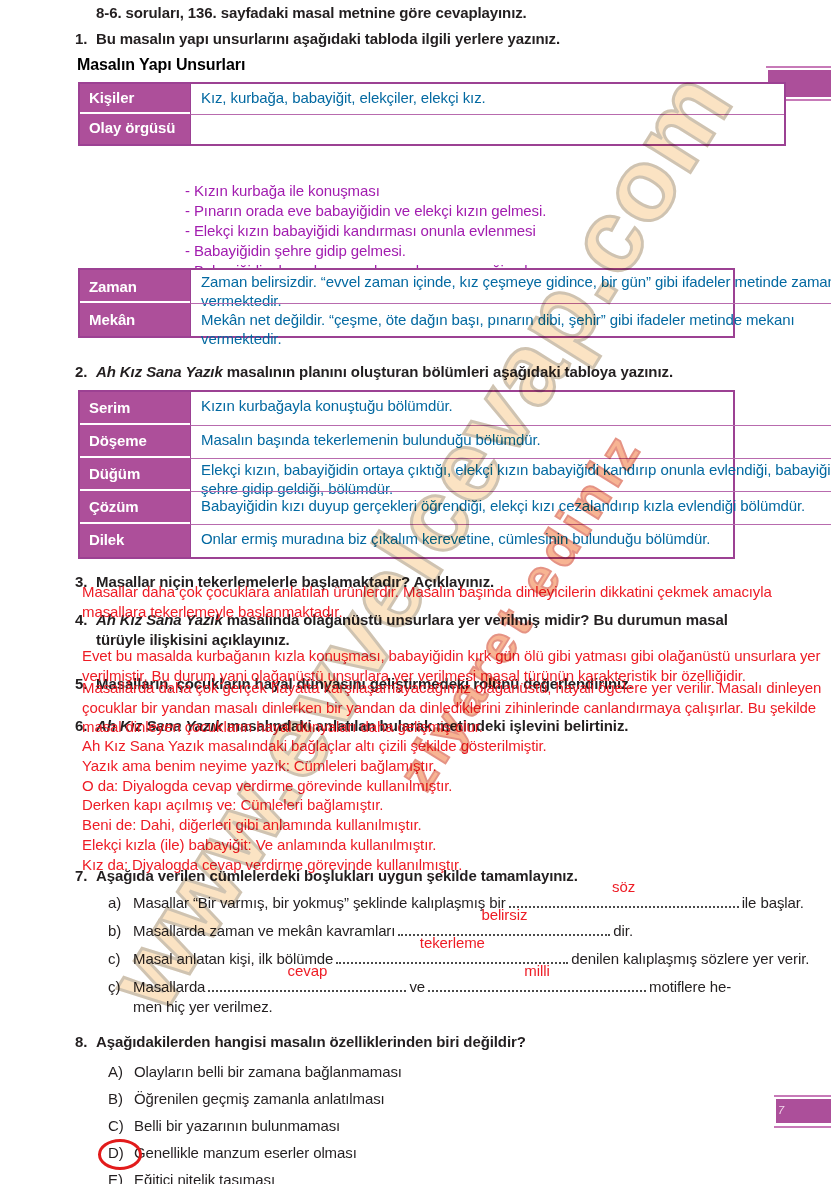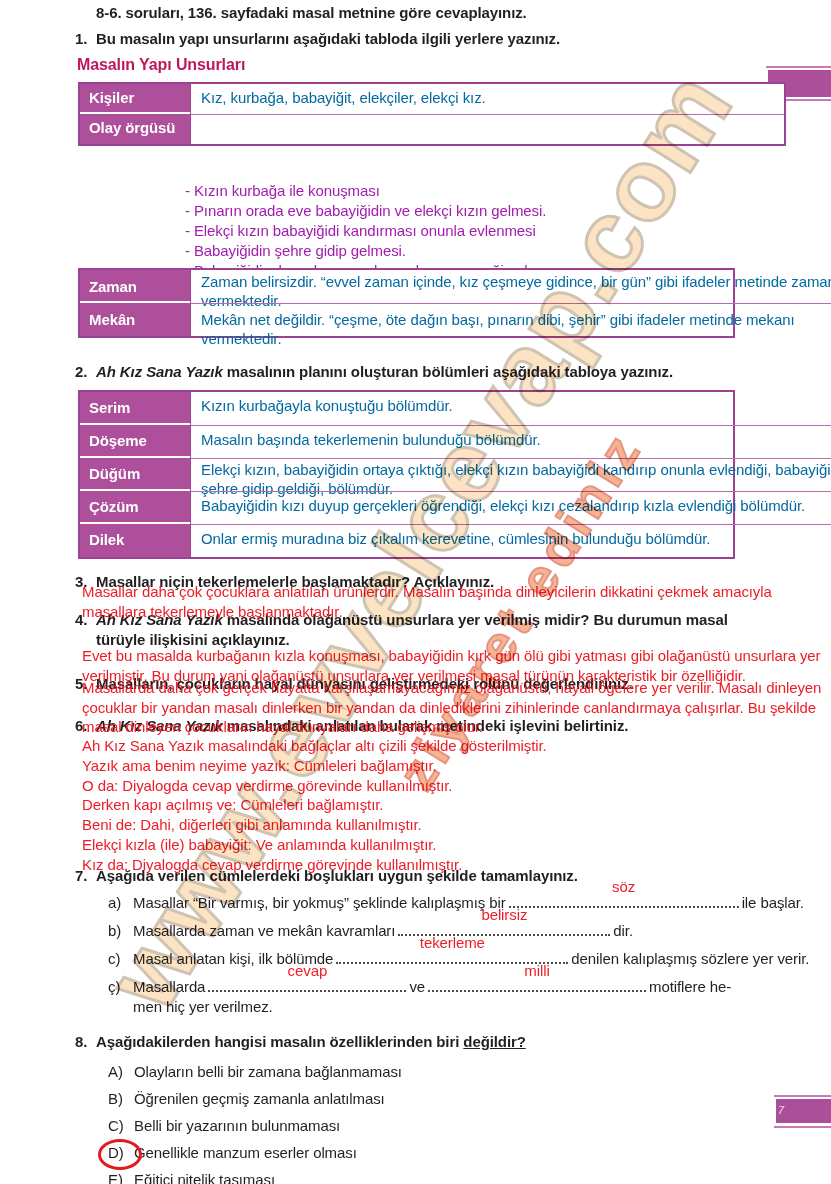--- a/index.html
+++ b/index.html
@@ -5,21 +5,21 @@
   html,body{margin:0;padding:0;background:#fff;}
   .page{position:relative;width:831px;height:1184px;background:#ffffff;overflow:hidden;
         font-family:"Liberation Sans",sans-serif;color:#231f20;font-size:15px;letter-spacing:-0.1px;}
   .abs{position:absolute;}
   .b{font-weight:700;}
   .i{font-style:italic;}
   .q{position:absolute;display:flex;font-weight:700;line-height:20px;}
   .qnum{width:21px;flex:0 0 21px;}
   .qtext{flex:1;}
   .ans{position:absolute;color:#ee1c25;line-height:19.5px;z-index:2;}
-  .title{position:absolute;color:#be185d;font-weight:700;font-size:16px;}
+  .title{position:absolute;color:#000000;font-weight:700;font-size:16px;}
   
   .tbl{position:absolute;border:2px solid #9c4193;background:#fff;box-sizing:border-box;z-index:2;}
   .trow{display:flex;position:relative;}
   .lbl{width:110px;flex:0 0 110px;background:#ad4f9a;color:#fff;font-weight:700;
        padding:5px 9px;box-sizing:border-box;border-bottom:2px solid #fff;}
   .trow:last-child .lbl{border-bottom:none;}
   .val{flex:1;border-left:1.5px solid #9c4193;border-top:1px solid #b86bae;
        padding:4px 10px;box-sizing:border-box;overflow:visible;position:relative;}
   .trow:first-child .val{border-top:none;}
   .val .red{display:block;color:#0369a1;line-height:19px;}
@@ -32,21 +32,21 @@
   .redlist{position:absolute;color:#a21caf;line-height:20px;z-index:2;margin-top:32px;}
   
   .fitem{position:absolute;display:flex;line-height:20px;width:706px;}
   .flet{width:25px;flex:0 0 25px;}
   .blank{display:inline-block;border-bottom:2px dotted #4a4a4a;height:13px;position:relative;margin:0 3px;vertical-align:baseline;}
   .blank .ba{position:absolute;left:50%;transform:translateX(-50%);top:-16px;color:#ee1c25;white-space:nowrap;}
   
   .opt{position:absolute;display:flex;line-height:19px;}
   .olet{width:26px;flex:0 0 26px;position:relative;}
   .circle{position:absolute;left:-10px;top:-4px;width:38px;height:25px;border:3px solid #e21b1b;border-radius:50%;}
-  .u{text-decoration:underline;}
+  .u{}
   
   .tabline{position:absolute;height:2px;background:#c77ab8;}
   .tabbar{position:absolute;background:#ac4f9a;}
   .tabnum{position:absolute;color:#f3d9ec;font-size:11px;font-style:italic;}
   
   .wm{position:absolute;z-index:4;pointer-events:none;mix-blend-mode:multiply;
       white-space:nowrap;font-weight:700;transform-origin:center;}
   .wm-main{font-size:102px;color:#fbe3c3;-webkit-text-stroke:3px #cfc3b1;
            left:420px;top:540px;transform:translate(-50%,-50%) rotate(-58deg);letter-spacing:2px;}
   .wm-orange{font-size:52px;color:#f0763a;opacity:0.55;-webkit-text-stroke:2px #cf3a1f;

